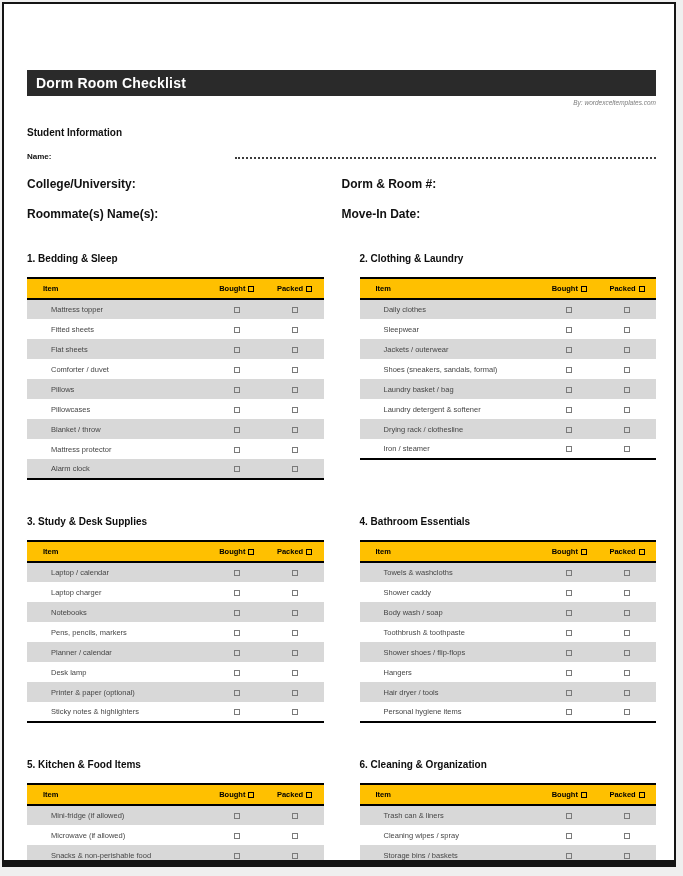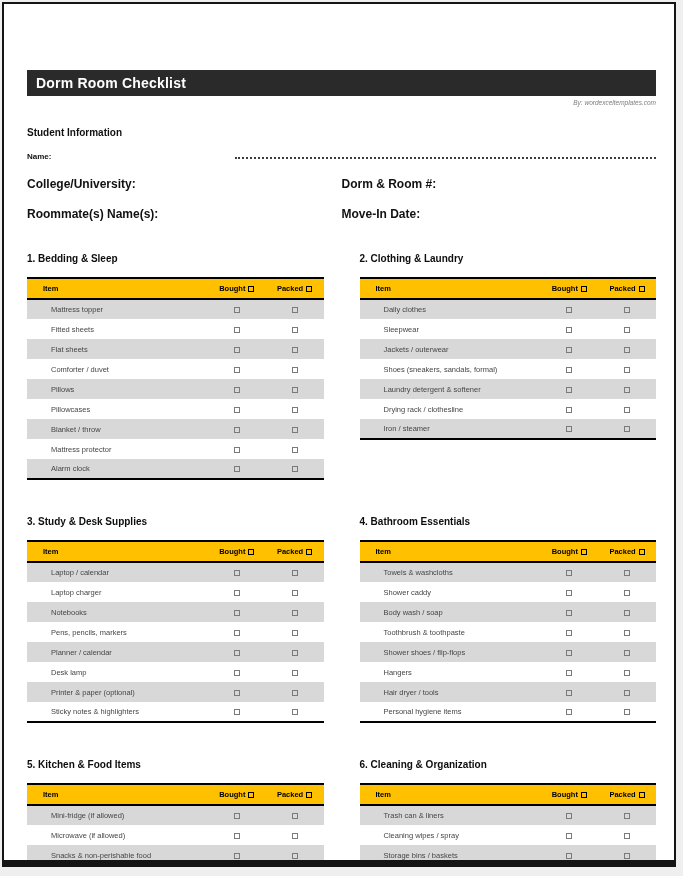--- a/index.html
+++ b/index.html
@@ -176,20 +176,25 @@
               <td class="item">Jackets / outerwear</td>
               <td class="check"><span class="checkbox"></span></td>
               <td class="check"><span class="checkbox"></span></td>
             </tr>
             <tr>
               <td class="item">Shoes (sneakers, sandals, formal)</td>
               <td class="check"><span class="checkbox"></span></td>
               <td class="check"><span class="checkbox"></span></td>
             </tr>
             <tr>
+              <td class="item">Laundry basket / bag</td>
+              <td class="check"><span class="checkbox"></span></td>
+              <td class="check"><span class="checkbox"></span></td>
+            </tr>
+            <tr>
               <td class="item">Laundry detergent &amp; softener</td>
               <td class="check"><span class="checkbox"></span></td>
               <td class="check"><span class="checkbox"></span></td>
             </tr>
             <tr>
               <td class="item">Drying rack / clothesline</td>
               <td class="check"><span class="checkbox"></span></td>
               <td class="check"><span class="checkbox"></span></td>
             </tr>
             <tr>

